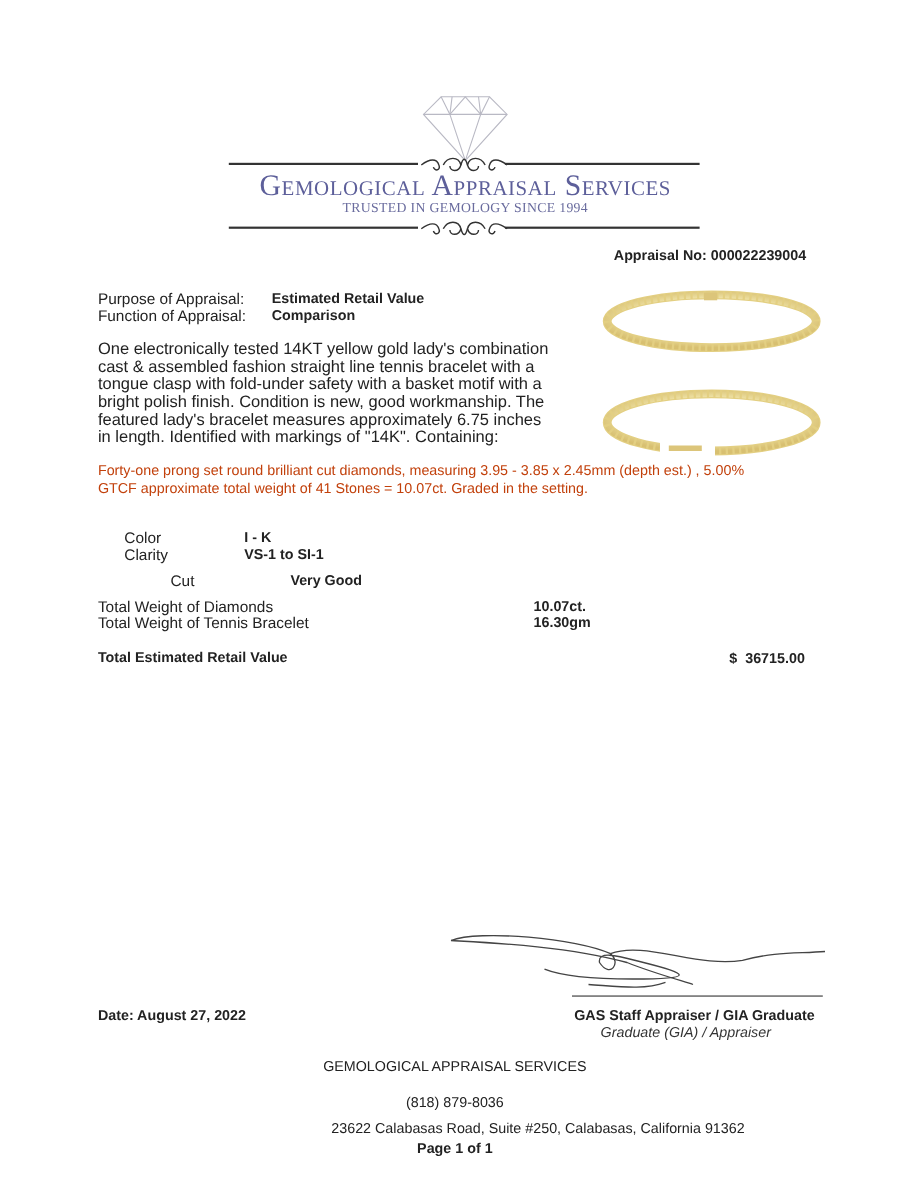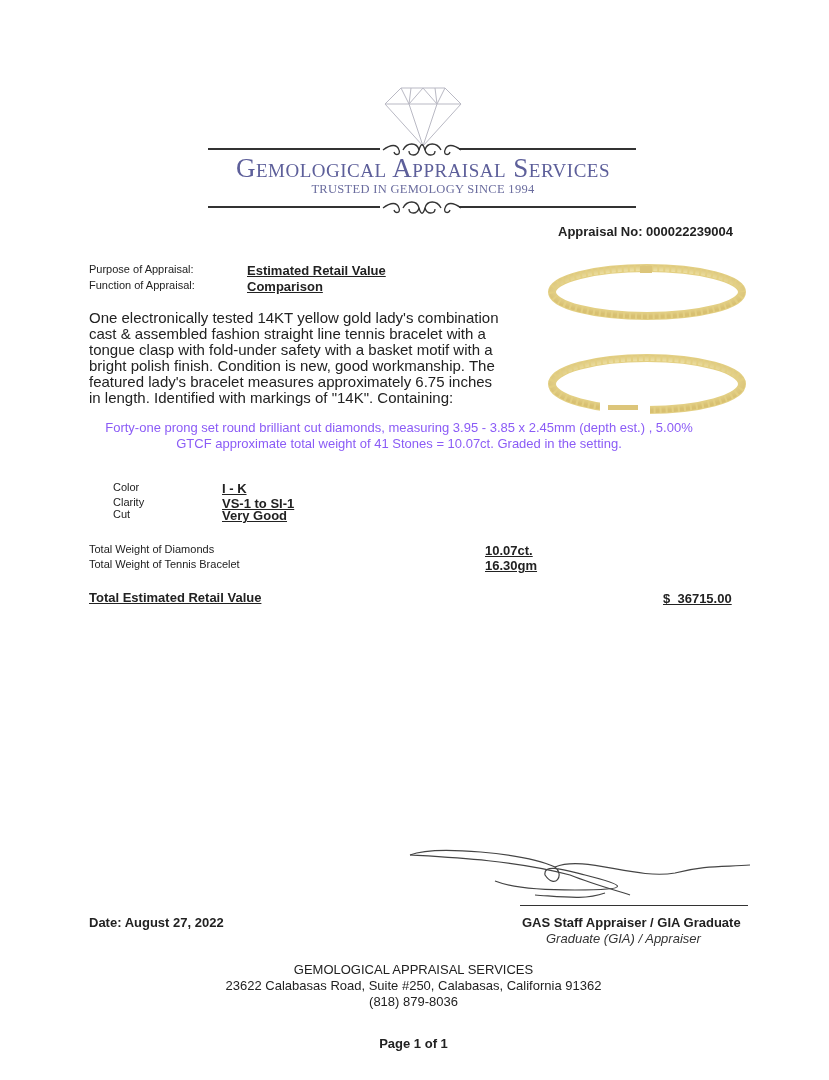--- a/index.html
+++ b/index.html
@@ -26,57 +26,57 @@
       font-variant: small-caps;
     }
     .tagline {
       left: 200px; top: 182px; width: 446px; text-align: center;
       font-family: "Liberation Serif", serif; color: #6a6c9e;
       font-size: 12.5px; letter-spacing: 0.3px; white-space: nowrap;
     }
 
     .appraisal-no { left: 558px; top: 224px; font-size: 13px; font-weight: bold; color: #222; white-space: nowrap; }
 
-    .row-label { font-size: 11px; color: #222; white-space: nowrap; }
-    .row-value { font-size: 13px; font-weight: bold; color: #222; white-space: nowrap; text-decoration: underline; }
+    .row-label { font-size: 14px; color: #222; white-space: nowrap; }
+    .row-value { font-size: 13px; font-weight: bold; color: #222; white-space: nowrap; }
 
     .purpose-label { left: 89px; top: 263px; }
     .purpose-value { left: 247px; top: 263px; }
     .function-label { left: 89px; top: 279px; }
     .function-value { left: 247px; top: 279px; }
 
     .description {
       left: 89px; top: 310px; width: 410px; font-size: 15px; line-height: 16px; color: #222;
     }
     .diamonds-desc {
-      left: 89px; top: 420px; width: 620px; font-size: 13px; line-height: 16px; color: #8b5cf6; text-align: center;
+      left: 89px; top: 420px; width: 620px; font-size: 13px; line-height: 16px; color: #c2410c;
     }
 
     .grade-label { left: 113px; }
     .grade-value { left: 222px; }
-    .g1 { top: 481px; } .g2 { top: 496px; } .g3 { top: 508px; }
+    .g1 { top: 481px; } .g2 { top: 496px; } .g3 { top: 520px; margin-left: 42px; }
 
     .tw-label { left: 89px; }
     .tw-value { left: 485px; }
     .t1 { top: 543px; } .t2 { top: 558px; }
 
     .total-label { left: 89px; top: 590px; }
     .total-value { left: 663px; top: 591px; }
 
     .bracelet-img { left: 540px; top: 262px; width: 215px; height: 160px; }
 
     .signature { left: 405px; top: 845px; width: 350px; height: 60px; }
     .sig-line { left: 520px; top: 905px; width: 228px; height: 1px; background: #333; }
 
     .date { left: 89px; top: 915px; font-size: 13px; font-weight: bold; }
     .appraiser-title { left: 522px; top: 915px; font-size: 13px; font-weight: bold; white-space: nowrap; }
     .appraiser-sub { left: 522px; top: 931px; font-size: 13px; font-style: italic; white-space: nowrap; color: #333; margin-left: 24px; }
 
     .footer { left: 150px; width: 527px; text-align: center; font-size: 13px; color: #222; white-space: nowrap; }
-    .f1 { top: 962px; } .f2 { top: 978px; } .f3 { top: 994px; }
+    .f1 { top: 962px; } .f2 { top: 1018px; text-align: right; } .f3 { top: 994px; }
     .f4 { top: 1036px; font-weight: bold; }
   </style>
 </head>
 <body>
 
 <svg class="abs logo-diamond" viewBox="0 0 84 64">
   <g fill="none" stroke="#b9b9c4" stroke-width="1">
     <polygon points="20,4 64,4 80,20 42,62 4,20"></polygon>
     <line x1="4" y1="20" x2="80" y2="20"></line>
     <polyline points="20,4 28,20 42,62"></polyline>

